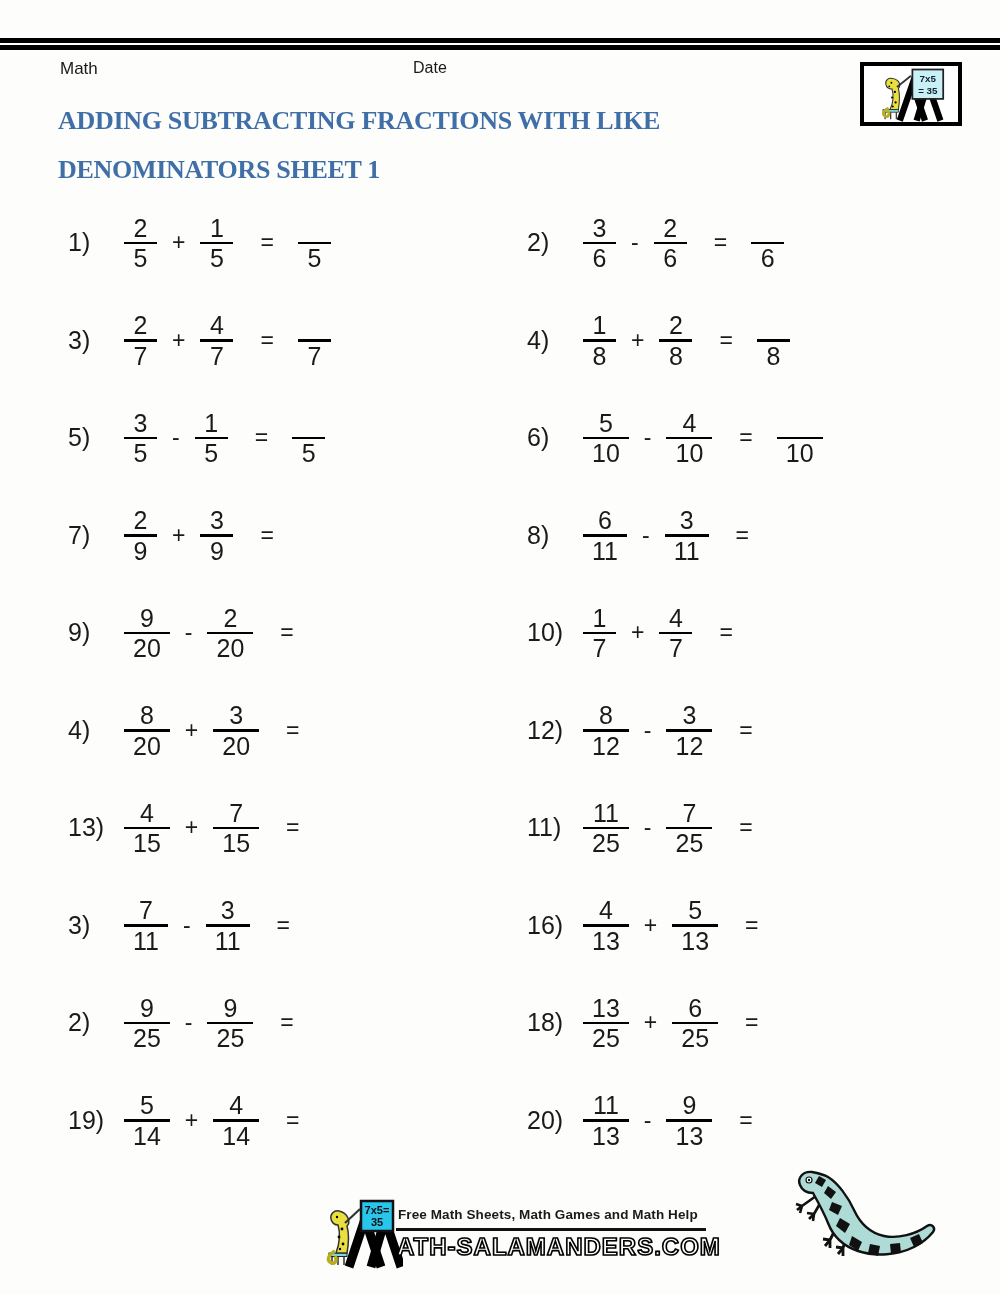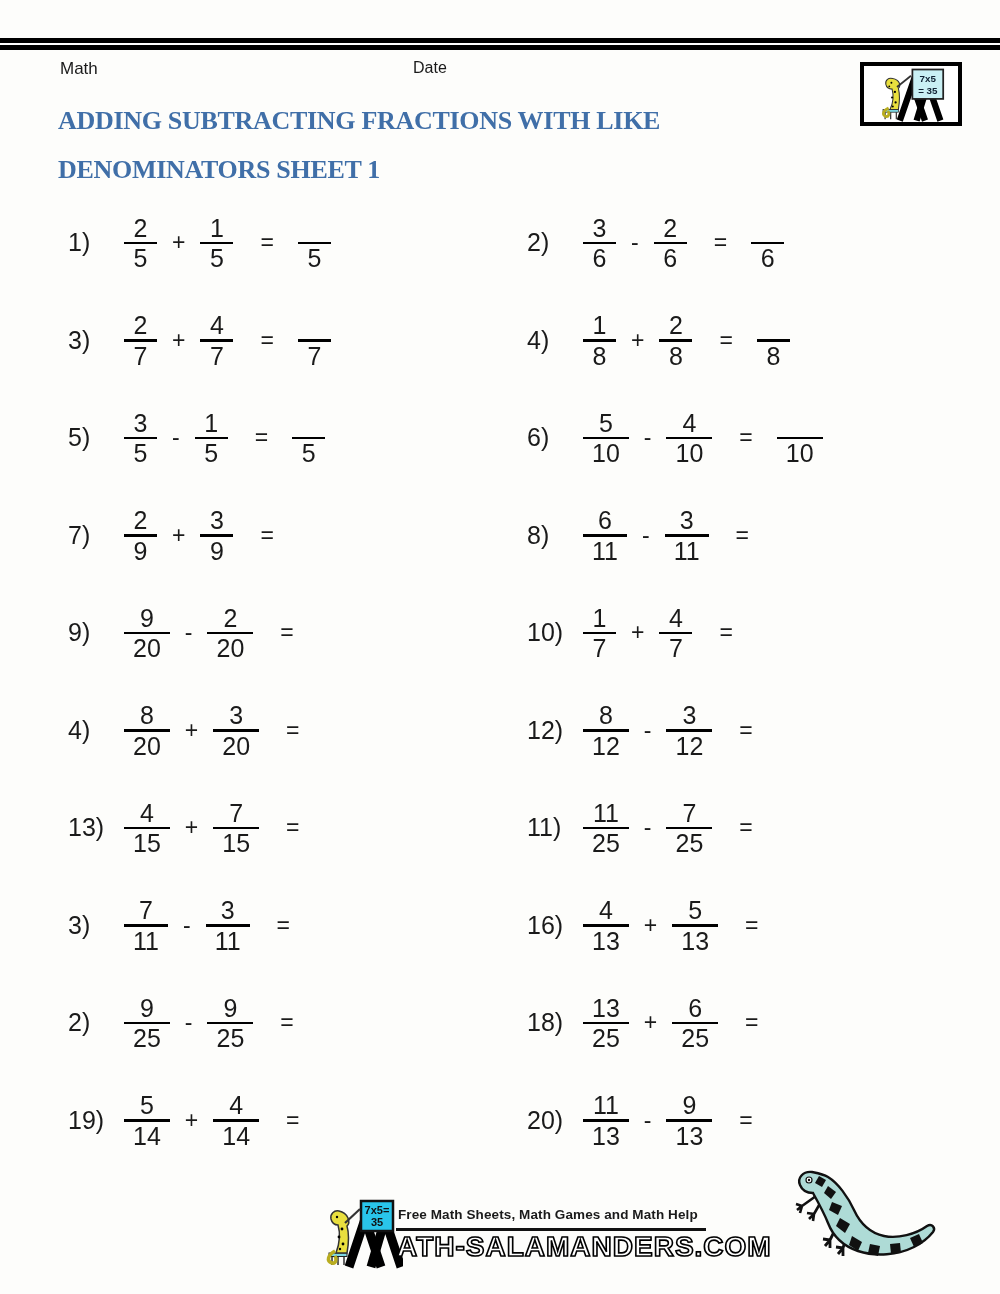--- a/index.html
+++ b/index.html
@@ -43,21 +43,21 @@
   .frac.answer { margin-left:24px; }
 
   .footer-logo-svg { position:absolute; left:323px; top:1197px; width:80px; height:72px; }
   .footer-tagline {
     position:absolute; left:398px; top:1207px; width:308px; 
     font-size:13.5px; font-weight:bold; letter-spacing:0.1px;
   }
   .footer-line { position:absolute; left:396px; top:1228px; width:310px; height:3px; background:#111; }
   .footer-site {
     position:absolute; left:397px; top:1231px; width:320px;
-    font-size:28px; font-weight:bold; letter-spacing:1px; line-height:32px;
+    font-size:24px; font-weight:bold; letter-spacing:1px; line-height:32px;
     color:#fff; -webkit-text-stroke:1.6px #000;
     text-shadow:0 0 1px #000, 0 0 1px #000;
     white-space:nowrap;
   }
   .lizard-svg { position:absolute; left:786px; top:1166px; width:152px; height:98px; }
 </style>
 </head>
 <body>
 
 <div class="page">

